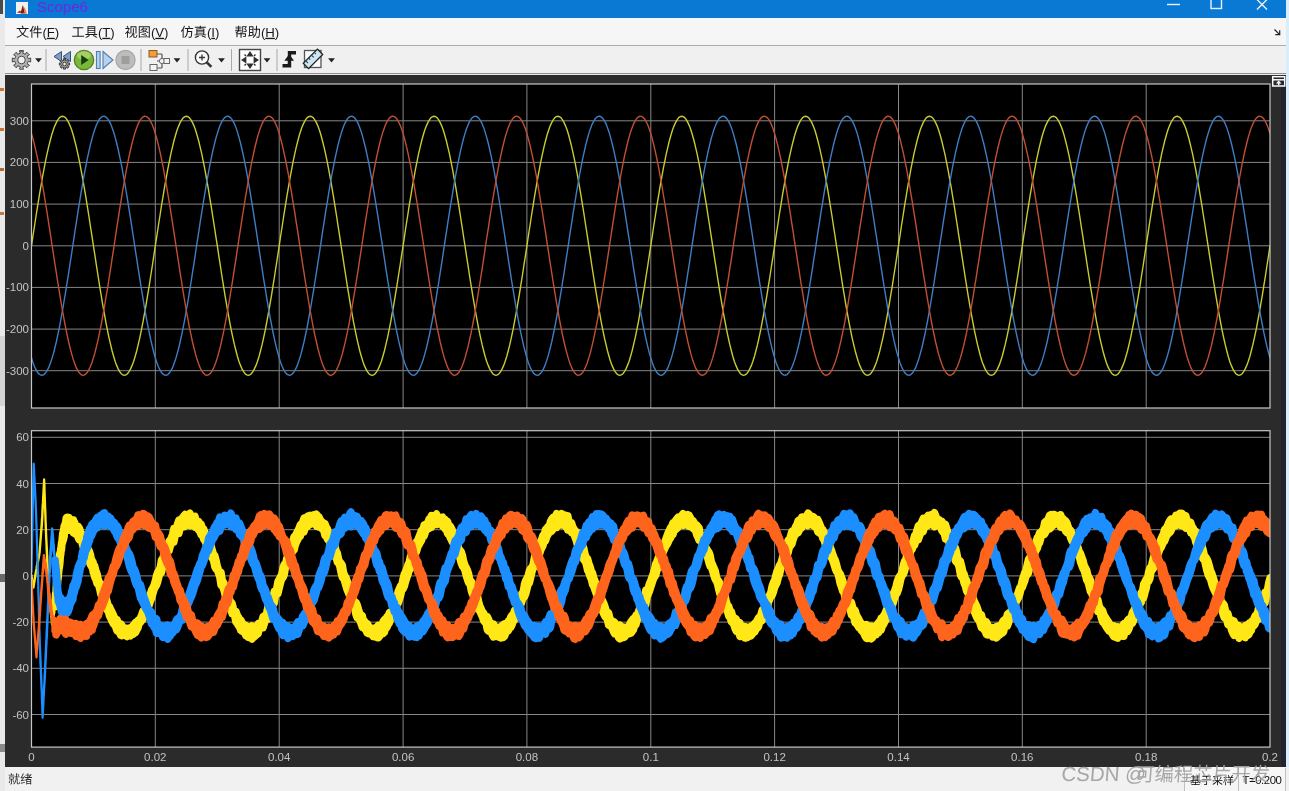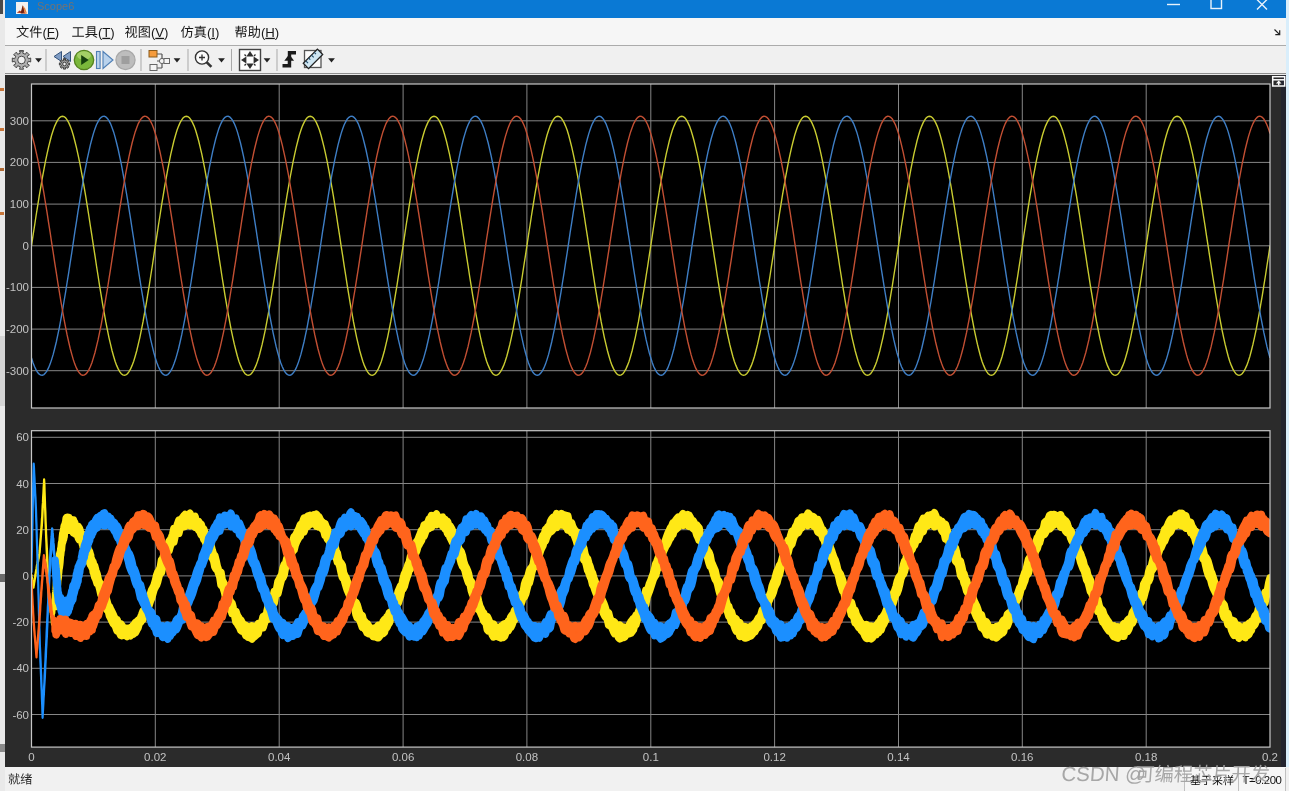--- a/index.html
+++ b/index.html
@@ -17,21 +17,21 @@
 <div class="abs" style="left:0;top:744px;width:5px;height:8px;background:#8a8a8a"></div>
 
 <div class="abs" style="left:5px;top:0;width:1281px;height:18px;background:#0a79d4"></div>
 <div class="abs" style="left:16px;top:2px;width:12px;height:12px;background:#f2f1ef">
 <svg width="12" height="12">
 <path d="M0.8,8.8 L3.8,6.5 L5.0,7.6 L7.2,4.8 L8.0,9.2 Z" fill="#b33a1e"></path>
 <path d="M4.6,9.6 L6.6,1.2 L8.4,5.2 L7.6,9.6 Z" fill="#6e2012"></path>
 <path d="M6.6,1.2 L9.2,4.4 L11.2,10.2 L8.4,7.6 Z" fill="#e8833c"></path>
 <path d="M7.6,9.8 L8.4,7.0 L10.0,9.8 Z" fill="#d45a28"></path>
 </svg></div>
-<div class="abs" style="left:37px;top:0px;height:14px;line-height:13px;font-size:11px;color:#737373">Scope6</div>
+<div class="abs" style="left:37px;top:0px;height:14px;line-height:13px;font-size:15px;color:#6d28d9">Scope6</div>
 <svg class="abs" style="left:5px;top:0" width="1281" height="18">
 <line x1="1162" y1="4.5" x2="1175" y2="4.5" stroke="#e8f2fb" stroke-width="1.4"></line>
 <rect x="1206" y="-1.5" width="10.5" height="10" fill="none" stroke="#e8f2fb" stroke-width="1.4"></rect>
 <path d="M1252,-0.5 l10,10 M1262,-0.5 l-10,10" stroke="#e8f2fb" stroke-width="1.4"></path>
 </svg>
 
 <div class="abs" style="left:5px;top:18px;width:1281px;height:27px;background:#f6f6f6"></div>
 
 <div class="abs" style="left:5px;top:45px;width:1281px;height:29px;background:#f0f0f0;border-top:1px solid #ababab;border-bottom:1px solid #8f8f8f;box-sizing:border-box"></div>
 <svg class="abs" style="left:0;top:0" width="1289" height="80">

